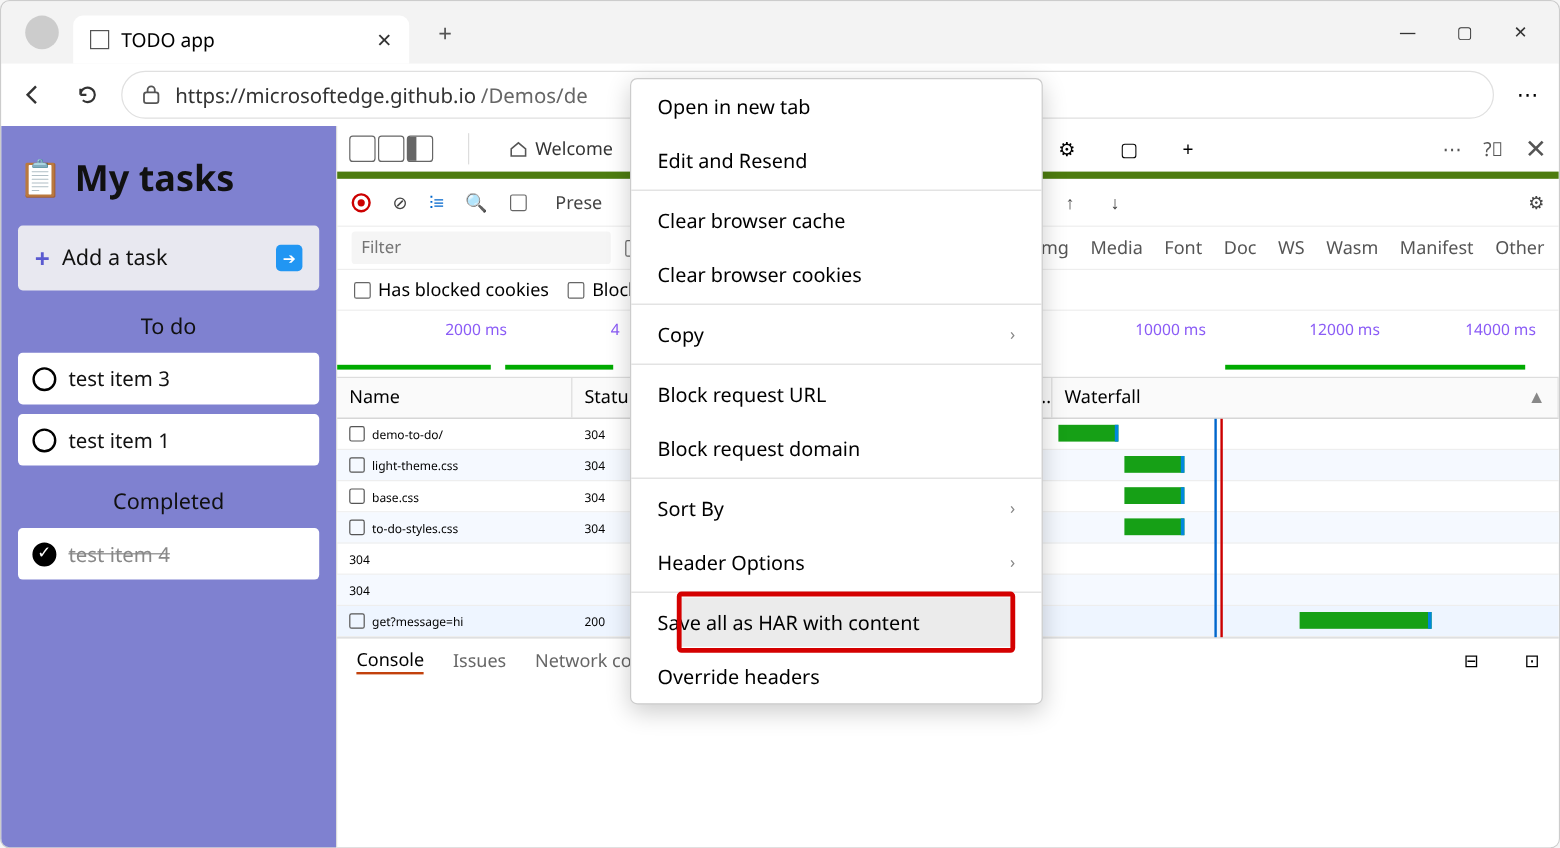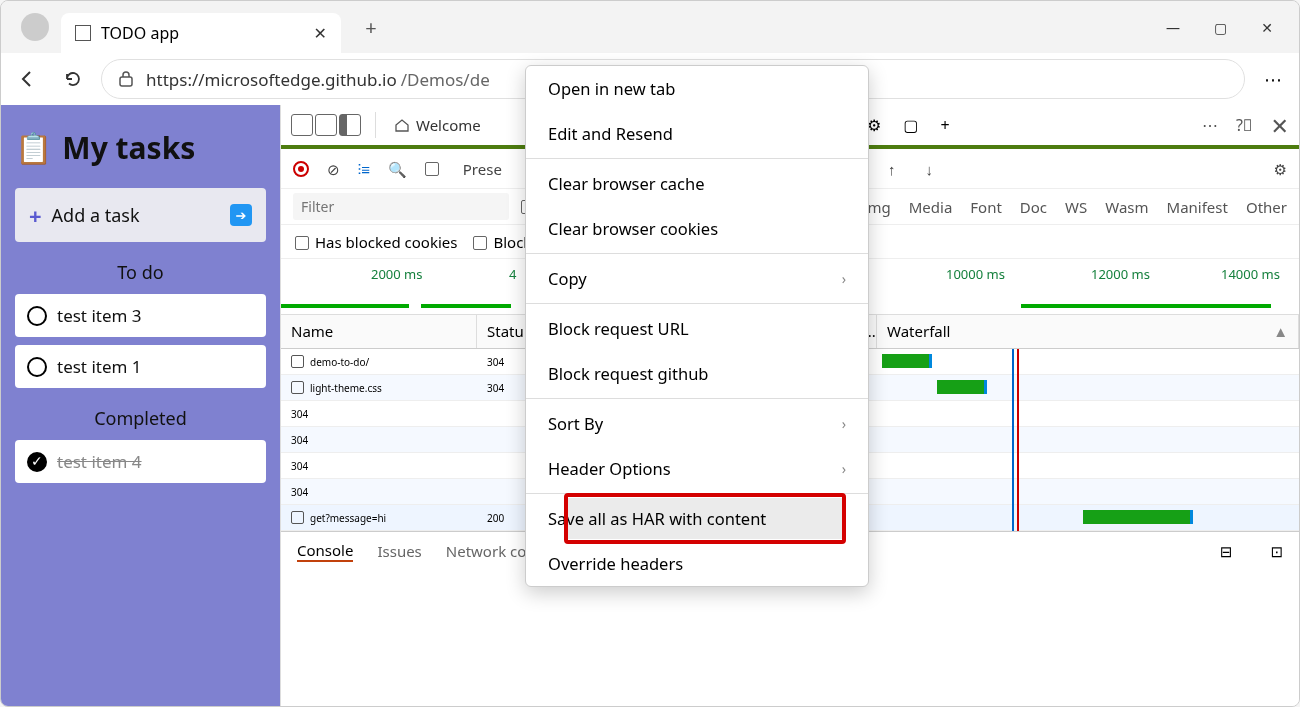--- a/index.html
+++ b/index.html
@@ -23,40 +23,40 @@
 .addtask{background:#e8e8f0;border-radius:4px;padding:12px 14px;display:flex;align-items:center;gap:10px;font-size:18px}
 .plus{color:#5a5ad0;font-size:22px;font-weight:700}
 .arrow-ic{width:22px;height:22px;background:#2196f3;border-radius:4px;margin-left:auto;display:flex;align-items:center;justify-content:center;color:#fff;font-size:13px}
 .sect{text-align:center;font-size:18px;margin:18px 0 10px}
 .task{background:#fff;border-radius:4px;padding:10px 12px;display:flex;align-items:center;gap:10px;margin-bottom:8px;font-size:17px}
 .circ{width:20px;height:20px;border:2.5px solid #000;border-radius:50%}
 .circ.done{background:#000;position:relative}
 .circ.done::after{content:"✓";color:#fff;position:absolute;left:2px;top:-3px;font-size:14px}
 .strike{text-decoration:line-through;color:#888}
 .devtools{flex:1;background:#fff;display:flex;flex-direction:column;border-left:1px solid #ddd}
-.dt-top{height:44px;border-bottom:4px solid #4d7c0f;display:flex;align-items:center;padding:0 10px;gap:8px}
+.dt-top{height:44px;border-bottom:6px solid #4d7c0f;display:flex;align-items:center;padding:0 10px;gap:23px}
 .dock{display:flex;gap:2px}
 .dock div{width:22px;height:22px;border:1.5px solid #666;border-radius:3px}
 .dock div:nth-child(3){position:relative}
 .dock div:nth-child(3)::before{content:"";position:absolute;left:0;top:0;bottom:0;width:7px;background:#666}
 .sep{width:1px;height:26px;background:#ddd;margin:0 6px}
 .tabbtn{padding:8px 4px;font-size:15px;color:#333;display:flex;align-items:center;gap:6px}
 .tabbtn.active{color:#0078d4;border-bottom:2.5px solid #0078d4;font-weight:600}
 .dt-top-right{margin-left:auto;display:flex;align-items:center;gap:18px;color:#555}
 .bigx{font-size:22px}
 .dt-tb1{height:40px;display:flex;align-items:center;padding:0 12px;gap:18px;border-bottom:1px solid #eee;font-size:15px;color:#444}
 .rec{width:16px;height:16px;border:2px solid #c00;border-radius:50%;position:relative}
 .rec::after{content:"";position:absolute;inset:3px;background:#c00;border-radius:50%}
 .gear-r{margin-left:auto}
 .dt-filter{height:36px;display:flex;align-items:center;padding:0 12px;gap:12px;border-bottom:1px solid #eee;font-size:15px;color:#555}
 .filt-in{flex:0 0 210px;background:#f5f5f5;border:none;border-radius:3px;padding:4px 8px;font-size:14px}
 .chips{display:flex;gap:18px;margin-left:auto;font-size:15px}
 .dt-cookies{height:34px;display:flex;align-items:center;padding:0 14px;gap:16px;font-size:15px;border-bottom:1px solid #eee}
 .cb{width:14px;height:14px;border:1.5px solid #666;border-radius:2px;display:inline-block;margin-right:6px;vertical-align:-2px}
-.timeline{height:56px;border-bottom:1px solid #ddd;position:relative;font-size:13px;color:#15803d}
+.timeline{height:56px;border-bottom:1px solid #ddd;position:relative;font-size:13px;color:#8b5cf6}
 .tl-lbl{position:absolute;top:6px}
 .tl-bar{position:absolute;bottom:6px;height:4px;background:#0a0}
 .tbl-hdr{height:34px;display:flex;border-bottom:1px solid #ccc;font-size:15px;background:#fafafa}
 .th{padding:6px 10px;border-right:1px solid #ddd}
 .rows{flex:0 0 auto}
 .tr{height:26px;display:flex;font-size:10px;border-bottom:1px solid #eee;align-items:center}
 .tr:nth-child(even){background:#f5f9ff}
 .td{padding:2px 10px;overflow:hidden;white-space:nowrap}
 .nm-ic{width:13px;height:13px;border:1.5px solid #555;border-radius:2px;display:inline-block;margin-right:6px;vertical-align:-2px}
 .link{color:#0066cc;text-decoration:underline}
@@ -244,27 +244,29 @@
         </div>
       <div class="tr">
           <div class="td" style="width:196px"><span class="nm-ic"></span><span>light-theme.css</span></div>
           <div class="td" style="width:60px">304</div>
           <div class="td" style="width:340px"></div>
           <div class="td wf" style="flex:1">
             <div class="wf-bar" style="left:60px;width:50px"></div>
           </div>
         </div>
       <div class="tr">
+          <div class="td" style="width:196px"><span class="nm-ic"></span><span>base.css</span></div>
           <div class="td" style="width:60px">304</div>
           <div class="td" style="width:340px"></div>
           <div class="td wf" style="flex:1">
             <div class="wf-bar" style="left:60px;width:50px"></div>
           </div>
         </div>
       <div class="tr">
+          <div class="td" style="width:196px"><span class="nm-ic"></span><span>to-do-styles.css</span></div>
           <div class="td" style="width:60px">304</div>
           <div class="td" style="width:340px"></div>
           <div class="td wf" style="flex:1">
             <div class="wf-bar" style="left:60px;width:50px"></div>
           </div>
         </div>
       <div class="tr">
           <div class="td" style="width:60px">304</div>
           <div class="td" style="width:340px"></div>
           <div class="td wf" style="flex:1">
@@ -324,21 +326,21 @@
   <div class="ctx-sep"></div>
   <div class="ctx-item">
       <span>Copy</span>
       <span class="ctx-arrow">›</span>
     </div>
   <div class="ctx-sep"></div>
   <div class="ctx-item">
       <span>Block request URL</span>
     </div>
   <div class="ctx-item">
-      <span>Block request github</span>
+      <span>Block request domain</span>
     </div>
   <div class="ctx-sep"></div>
   <div class="ctx-item">
       <span>Sort By</span>
       <span class="ctx-arrow">›</span>
     </div>
   <div class="ctx-item">
       <span>Header Options</span>
       <span class="ctx-arrow">›</span>
     </div>

